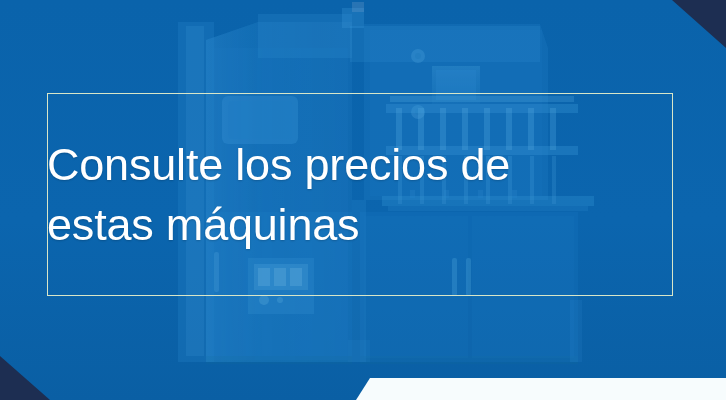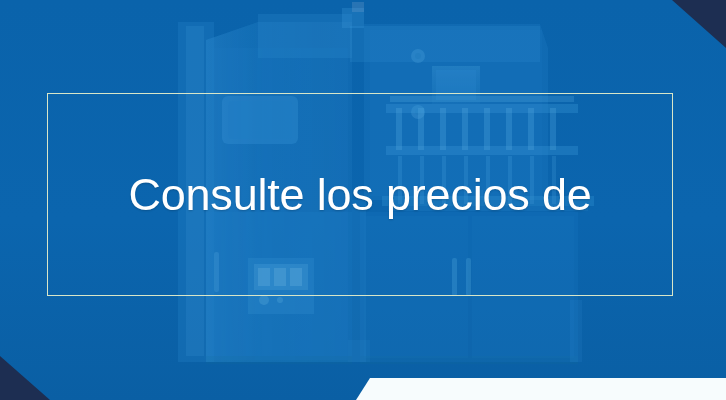--- a/index.html
+++ b/index.html
@@ -73,21 +73,21 @@
 
   
   .headline {
     position: absolute;
     left: 47px;
     top: 93px;
     width: 626px;
     height: 203px;
     display: flex;
     flex-direction: column;
-    align-items: center;
+    align-items: flex-start;
     justify-content: center;
     box-sizing: border-box;
     border-radius: 27px;
   }
   .headline-line {
     color: #ffffff;
     font-size: 45px;
     font-weight: 400;
     line-height: 1.32;
     letter-spacing: -0.2px;
@@ -217,15 +217,16 @@
   <div class="bottom-strip">
     <svg width="726" height="30" viewBox="0 0 726 30" aria-hidden="true">
       <polygon points="356,30 370,8 726,8 726,30" fill="#f7fcfd"></polygon>
     </svg>
   </div>
 
   <div class="frame"></div>
 
   <div class="headline">
     <div class="headline-line">Consulte los precios de</div>
+    <div class="headline-line">estas máquinas</div>
   </div>
 
 </div>
 
 </body></html>

